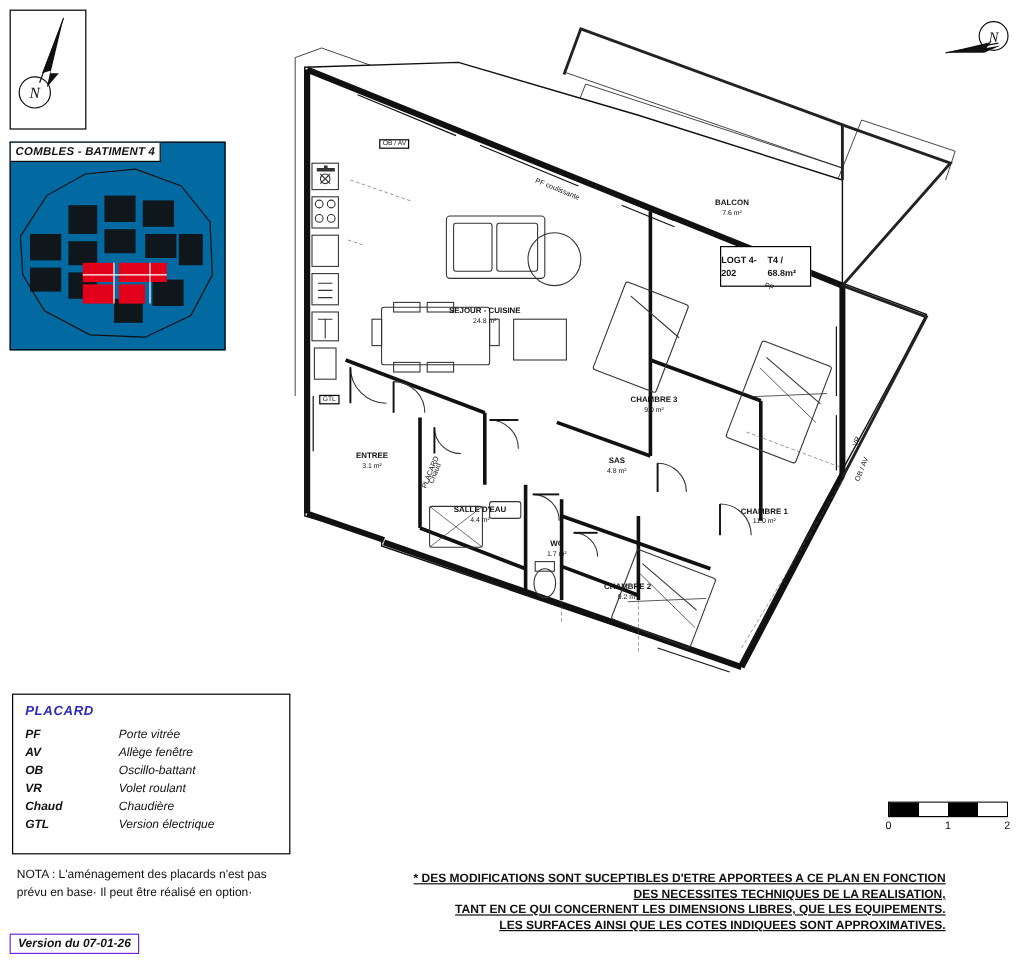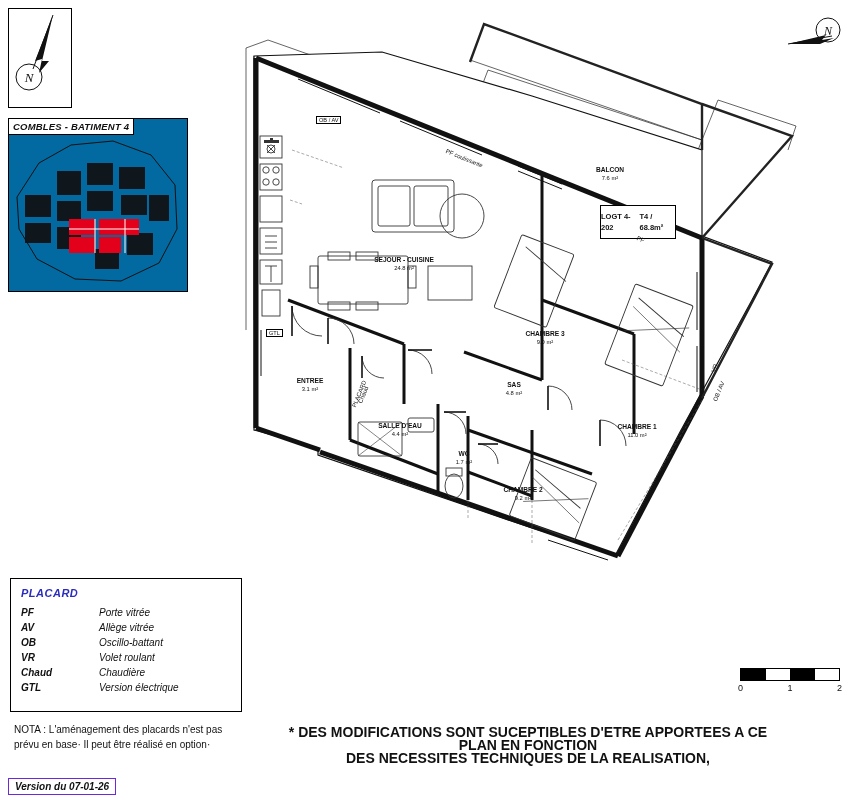--- a/index.html
+++ b/index.html
@@ -19,21 +19,21 @@
   
   .legend{left:10px;top:578px;width:230px;height:132px;border:1px solid #000;background:#fff;}
   .legend h4{margin:0;padding:8px 0 6px 10px;font-style:italic;font-size:11px;color:#2b2bbd;letter-spacing:.5px;font-weight:bold;}
   .legend table{border-collapse:collapse;margin-left:10px;font-size:10px;font-style:italic;}
   .legend td{padding:2px 0;vertical-align:top;}
   .legend td.k{width:78px;font-weight:bold;}
   .nota{left:14px;top:722px;width:220px;font-size:10px;line-height:15px;}
   .version{left:8px;top:778px;border:1px solid #6d28d9;padding:2px 6px;font-size:10px;font-style:italic;font-weight:bold;background:#fff;}
 
   
-  .disclaimer{left:268px;top:726px;width:520px;text-align:center;font-size:14px;line-height:13px;font-weight:bold;}
+  .disclaimer{left:268px;top:726px;width:520px;text-align:right;font-size:10px;line-height:13px;font-weight:bold;text-decoration:underline;}
 
   
   .scalebar{left:740px;top:668px;width:100px;}
   .sb-row{display:flex;height:11px;border:1px solid #000;}
   .sb-row div{flex:1;}
   .sb-b{background:#000;}
   .sb-w{background:#fff;}
   .sb-labels{display:flex;justify-content:space-between;font-size:9px;margin-top:2px;width:104px;margin-left:-2px;}
 
   
@@ -110,21 +110,21 @@
 <div class="abs legend">
   <h4>PLACARD</h4>
   <table>
     <tbody>
         <tr>
       <td class="k">PF</td>
       <td>Porte vitrée</td>
     </tr>
     <tr>
       <td class="k">AV</td>
-      <td>Allège vitrée</td>
+      <td>Allège fenêtre</td>
     </tr>
     <tr>
       <td class="k">OB</td>
       <td>Oscillo-battant</td>
     </tr>
     <tr>
       <td class="k">VR</td>
       <td>Volet roulant</td>
     </tr>
     <tr>
@@ -138,20 +138,22 @@
   </tbody>
     </table>
 </div>
 
 <div class="abs nota">NOTA : L'aménagement des placards n'est pas prévu en base· Il peut être réalisé en option·</div>
 <div class="abs version">Version du 07-01-26</div>
 
 <div class="abs disclaimer">
   <div>* DES MODIFICATIONS SONT SUCEPTIBLES D'ETRE APPORTEES A CE PLAN EN FONCTION</div>
   <div>DES NECESSITES TECHNIQUES DE LA REALISATION,</div>
+  <div>TANT EN CE QUI CONCERNENT LES DIMENSIONS LIBRES, QUE LES EQUIPEMENTS.</div>
+  <div>LES SURFACES AINSI QUE LES COTES INDIQUEES SONT APPROXIMATIVES.</div>
 </div>
 
 <div class="abs scalebar">
   <div class="sb-row">
     <div class="sb-b"></div>
     <div class="sb-w"></div>
     <div class="sb-b"></div>
     <div class="sb-w"></div>
   </div>
   <div class="sb-labels">

